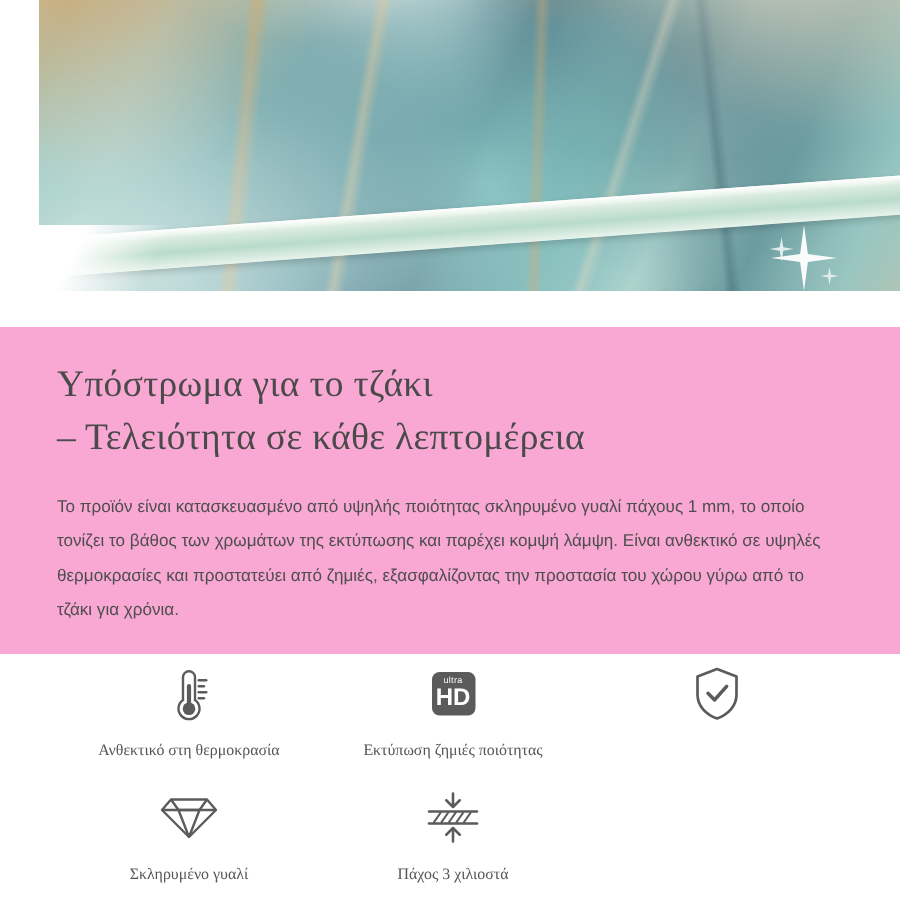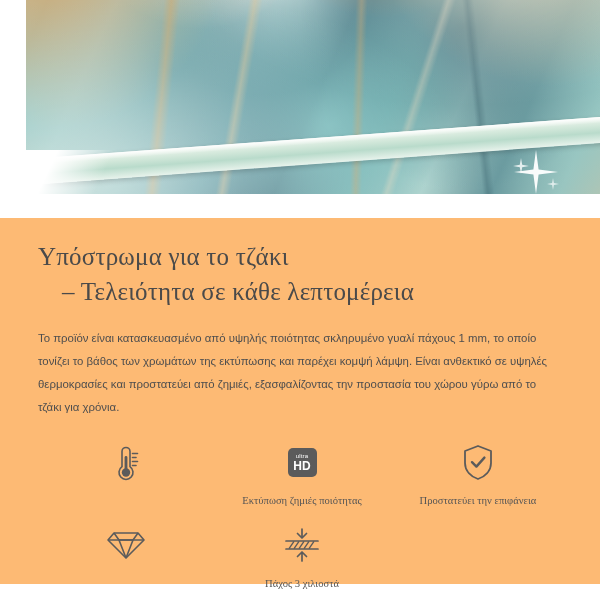--- a/index.html
+++ b/index.html
@@ -9,22 +9,22 @@
   body {
     width: 600px;
     height: 600px;
     background: #ffffff;
     font-family: "Liberation Sans", sans-serif;
     overflow: hidden;
   }
   .page {
     position: relative;
     width: 600px;
-    height: 584px;
-    background: #fdba74;
+    height: 436px;
+    background: #f9a8d4;
     box-sizing: border-box;
   }
 
   
   .hero {
     position: relative;
     width: 600px;
     height: 218px;
     overflow: hidden;
     background: #ffffff;
@@ -146,21 +146,20 @@
     margin: 22px 0 0 0;
     font-family: "Liberation Serif", serif;
     font-size: 25px;
     line-height: 1.38;
     color: #4a4a4a;
     font-weight: 400;
     letter-spacing: 0.2px;
   }
   .headline .l2 {
     display: block;
-    margin-left: 24px;
   }
   .body-copy {
     margin: 18px 0 0 0;
     font-family: "Liberation Sans", sans-serif;
     font-size: 11.4px;
     line-height: 2.02;
     color: #4e4e4e;
     max-width: 528px;
   }
 
@@ -200,21 +199,21 @@
     align-items: center;
     justify-content: center;
     line-height: 1;
   }
   .hd-badge .u {
     font-size: 6px;
     letter-spacing: 0.2px;
     font-family: "Liberation Sans", sans-serif;
   }
   .hd-badge .hd {
-    font-size: 12px;
+    font-size: 16px;
     font-weight: bold;
     font-family: "Liberation Sans", sans-serif;
     margin-top: 1px;
   }
 </style>
 </head>
 <body>
 
 <div class="page">
 
@@ -259,54 +258,55 @@
               <path d="M17 5.5 a4 4 0 0 1 4 4 v15.2 a7 7 0 1 1 -8 0 V9.5 a4 4 0 0 1 4 -4 z"></path>
               <line x1="23.5" y1="11.5" x2="28.5" y2="11.5"></line>
               <line x1="23.5" y1="15.5" x2="27" y2="15.5"></line>
               <line x1="23.5" y1="19.5" x2="28.5" y2="19.5"></line>
               <line x1="23.5" y1="23.5" x2="27" y2="23.5"></line>
             </g>
             <circle cx="17" cy="30.5" r="4.2" fill="#5b5b5b"></circle>
             <rect x="15.6" y="14" width="2.8" height="14" rx="1.4" fill="#5b5b5b"></rect>
           </svg>
         </div>
+        <div class="feature-label">Ανθεκτικό στη θερμοκρασία</div>
       </div>
 
       <div class="feature">
         <div class="feature-icon">
           <div class="hd-badge">
             <span class="u">ultra</span>
             <span class="hd">HD</span>
           </div>
         </div>
         <div class="feature-label">Εκτύπωση ζημιές ποιότητας</div>
       </div>
 
       <div class="feature">
         <div class="feature-icon">
           <svg width="34" height="40" viewBox="0 0 34 40">
             <path d="M17 4 L30 9 V21 C30 29 24 34.5 17 37 C10 34.5 4 29 4 21 V9 Z" fill="none" stroke="#5b5b5b" stroke-width="1.8" stroke-linejoin="round"></path>
             <path d="M11 20.2 L15.4 24.6 L23.4 15.6" fill="none" stroke="#5b5b5b" stroke-width="2.4" stroke-linecap="round" stroke-linejoin="round"></path>
           </svg>
         </div>
-        <div class="feature-label">Προστατεύει την επιφάνεια</div>
       </div>
 
       <div class="feature">
         <div class="feature-icon">
           <svg width="40" height="36" viewBox="0 0 40 36">
             <g fill="none" stroke="#5b5b5b" stroke-width="1.6" stroke-linejoin="round">
               <path d="M8 6 H32 L38 13 L20 31 L2 13 Z"></path>
               <path d="M2 13 H38"></path>
               <path d="M8 6 L13 13 L20 31"></path>
               <path d="M32 6 L27 13 L20 31"></path>
               <path d="M13 13 H27"></path>
             </g>
           </svg>
         </div>
+        <div class="feature-label">Σκληρυμένο γυαλί</div>
       </div>
 
 
       <div class="feature">
         <div class="feature-icon">
           <svg width="40" height="40" viewBox="0 0 40 40">
             <g stroke="#5b5b5b" stroke-width="1.7" fill="none" stroke-linecap="round" stroke-linejoin="round">
               <line x1="20" y1="4" x2="20" y2="12"></line>
               <polyline points="15.5,8.5 20,13 24.5,8.5"></polyline>
               <line x1="4" y1="16" x2="36" y2="16"></line>

